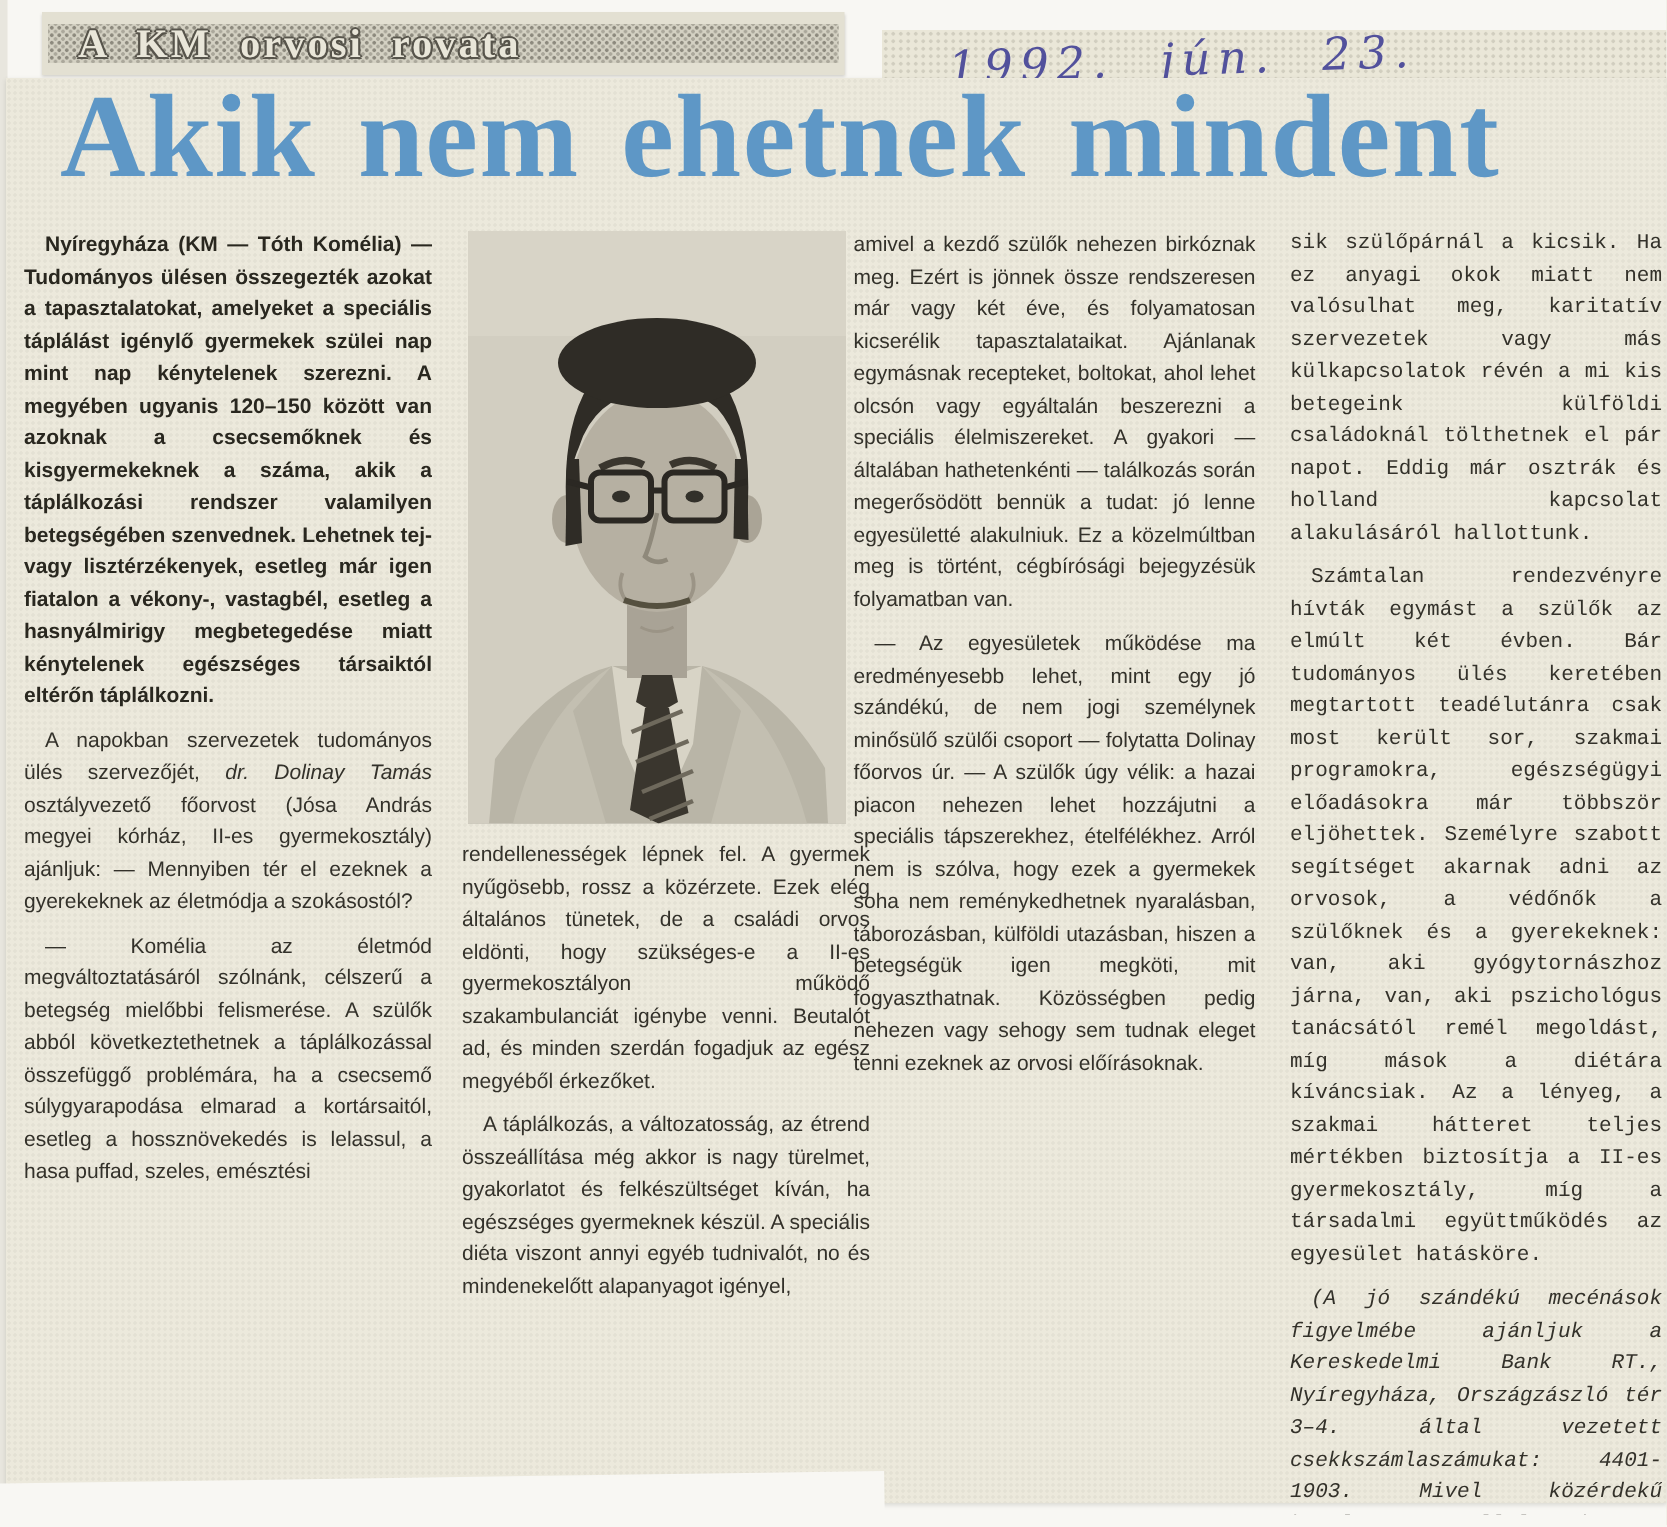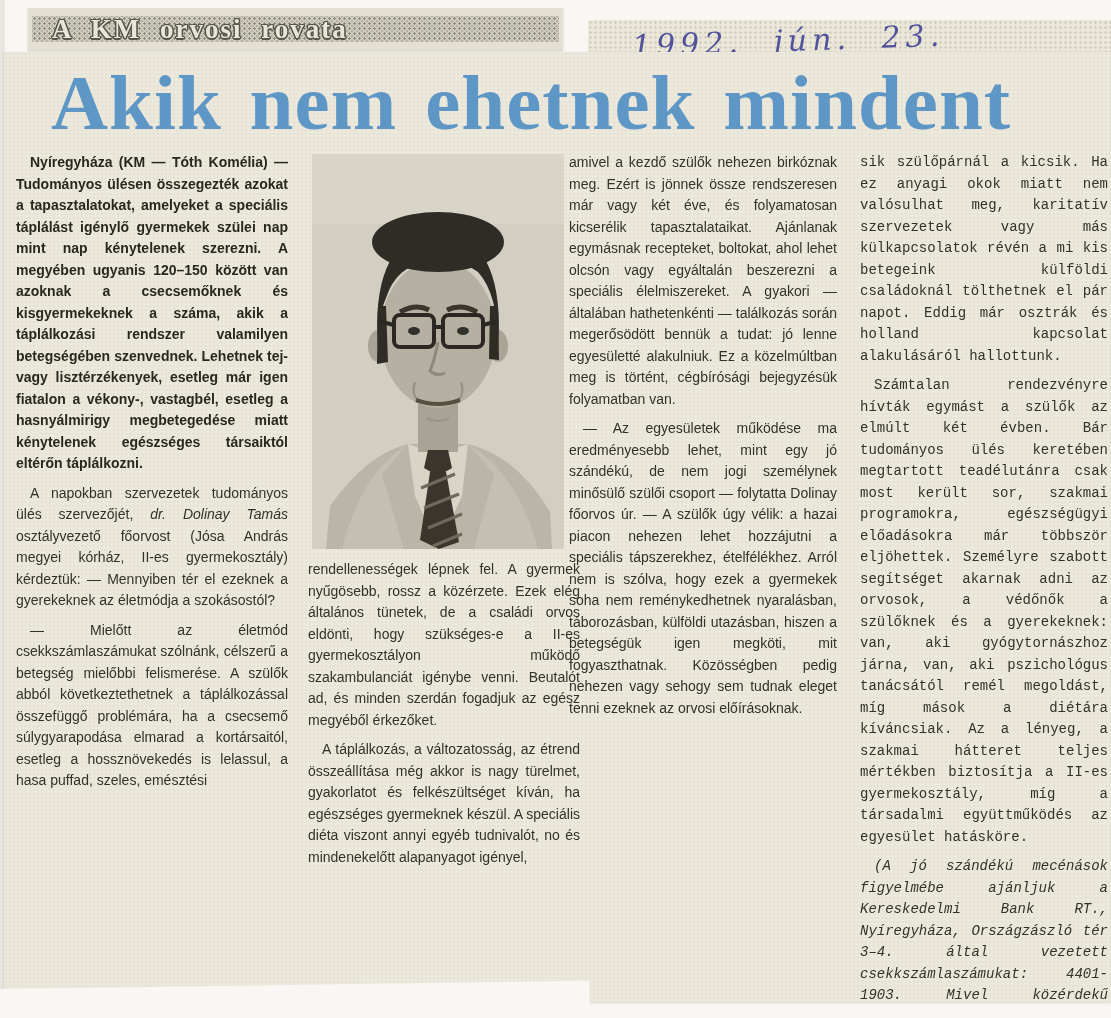--- a/index.html
+++ b/index.html
@@ -50,21 +50,21 @@
 
   
   .article-piece{
     position:absolute;left:4px;top:52px;width:1107px;height:950px;
     background-color:#ece9dc;
     background-image:radial-gradient(circle, rgba(130,127,115,.08) 1px, transparent 1.3px);
     background-size:4px 4px;
     box-shadow:0 1px 3px rgba(90,88,78,.2);
   }
   .headline{
-    position:absolute;left:36px;top:0px;margin:11px;white-space:nowrap;
+    position:absolute;left:36px;top:0px;margin:0;white-space:nowrap;
     font-family:"Liberation Serif",serif;font-weight:700;
     font-size:79px;line-height:1.0;color:#5e97c6;
     letter-spacing:1px;word-spacing:7px;
   }
 
   .col{
     position:absolute;top:100px;height:858px;overflow:hidden;
     text-align:justify;font-size:14px;line-height:21.5px;
     color:#33312a;letter-spacing:0px;
   }
@@ -107,22 +107,22 @@
 
   <div class="date-strip">
     <span class="handwriting">1992. jún. 23.</span>
   </div>
 
   <div class="article-piece">
     <h1 class="headline">Akik nem ehetnek mindent</h1>
 
     <div class="col col1">
       <p class="lead">Nyíregyháza (KM — Tóth Komélia) — Tudományos ülésen összegezték azokat a tapasztalatokat, amelyeket a speciális táplálást igénylő gyermekek szülei nap mint nap kénytelenek szerezni. A megyében ugyanis 120–150 között van azoknak a csecsemőknek és kisgyermekeknek a száma, akik a táplálkozási rendszer valamilyen betegségében szenvednek. Lehetnek tej- vagy lisztérzékenyek, esetleg már igen fiatalon a vékony-, vastagbél, esetleg a hasnyálmirigy megbetegedése miatt kénytelenek egészséges társaiktól eltérőn táplálkozni.</p>
-      <p class="indent"><span>A napokban szervezetek tudományos ülés szervezőjét, </span><span class="it">dr. Dolinay Tamás</span><span> osztályvezető főorvost (Jósa András megyei kórház, II-es gyermekosztály) kérdeztük: — Mennyiben tér el ezeknek a gyerekeknek az életmódja a szokásostól?</span></p>
-      <p class="indent">— Mielőtt az életmód csekkszámlaszámukat szólnánk, célszerű a betegség mielőbbi felismerése. A szülők abból következtethetnek a táplálkozással összefüggő problémára, ha a csecsemő súlygyarapodása elmarad a kortársaitól, esetleg a hossznövekedés is lelassul, a hasa puffad, szeles, emésztési</p>
+      <p class="indent"><span>A napokban szervezetek tudományos ülés szervezőjét, </span><span class="it">dr. Dolinay Tamás</span><span> osztályvezető főorvost (Jósa András megyei kórház, II-es gyermekosztály) ajánljuk: — Mennyiben tér el ezeknek a gyerekeknek az életmódja a szokásostól?</span></p>
+      <p class="indent">— Komélia az életmód megváltoztatásáról szólnánk, célszerű a betegség mielőbbi felismerése. A szülők abból következtethetnek a táplálkozással összefüggő problémára, ha a csecsemő súlygyarapodása elmarad a kortársaitól, esetleg a hossznövekedés is lelassul, a hasa puffad, szeles, emésztési</p>
     </div>
 
     <div class="col col2">
       <div class="photo">
         <svg viewBox="0 0 252 395" xmlns="http://www.w3.org/2000/svg">
           <rect width="252" height="395" fill="#d2cec1"></rect>
           <rect width="252" height="70" fill="#d8d4c7"></rect>
           <path d="M14 395 L18 352 Q55 300 96 290 L156 290 Q205 302 238 358 L240 395 Z" fill="#b9b5a7"></path>
           <path d="M96 290 L126 300 L156 290 L150 342 L126 395 L103 342 Z" fill="#d8d4c6"></path>
           <path d="M96 290 L70 320 L92 395 L30 395 Q48 320 96 290 Z" fill="#c3bfb1"></path>

